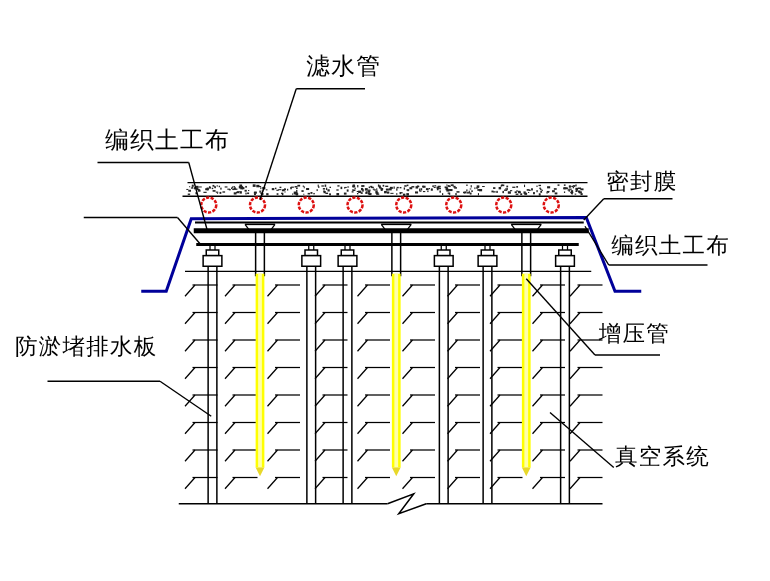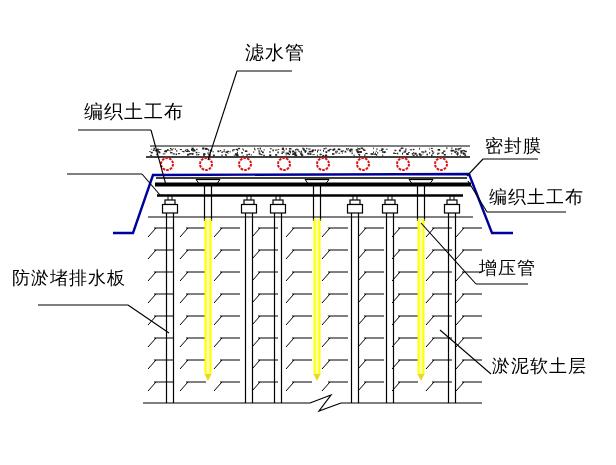--- a/index.html
+++ b/index.html
@@ -617,14 +617,14 @@
         <line x1="491" y1="374" x2="440" y2="330" stroke="#000000" stroke-width="1.1"></line>
       </g>
     </svg>
 
   <div class="lbl lbl-lg" style="left:245px;top:44px">滤水管</div>
   <div class="lbl lbl-lg" style="left:84px;top:103px">编织土工布</div>
   <div class="lbl" style="left:485px;top:137px">密封膜</div>
   <div class="lbl" style="left:489px;top:188px">编织土工布</div>
   <div class="lbl" style="left:479px;top:259px">增压管</div>
   <div class="lbl" style="left:12px;top:269px">防淤堵排水板</div>
-  <div class="lbl" style="left:492px;top:357px">淤泥软土层</div>
+  <div class="lbl" style="left:492px;top:357px">真空系统</div>
 </div>
 
 </body></html>

